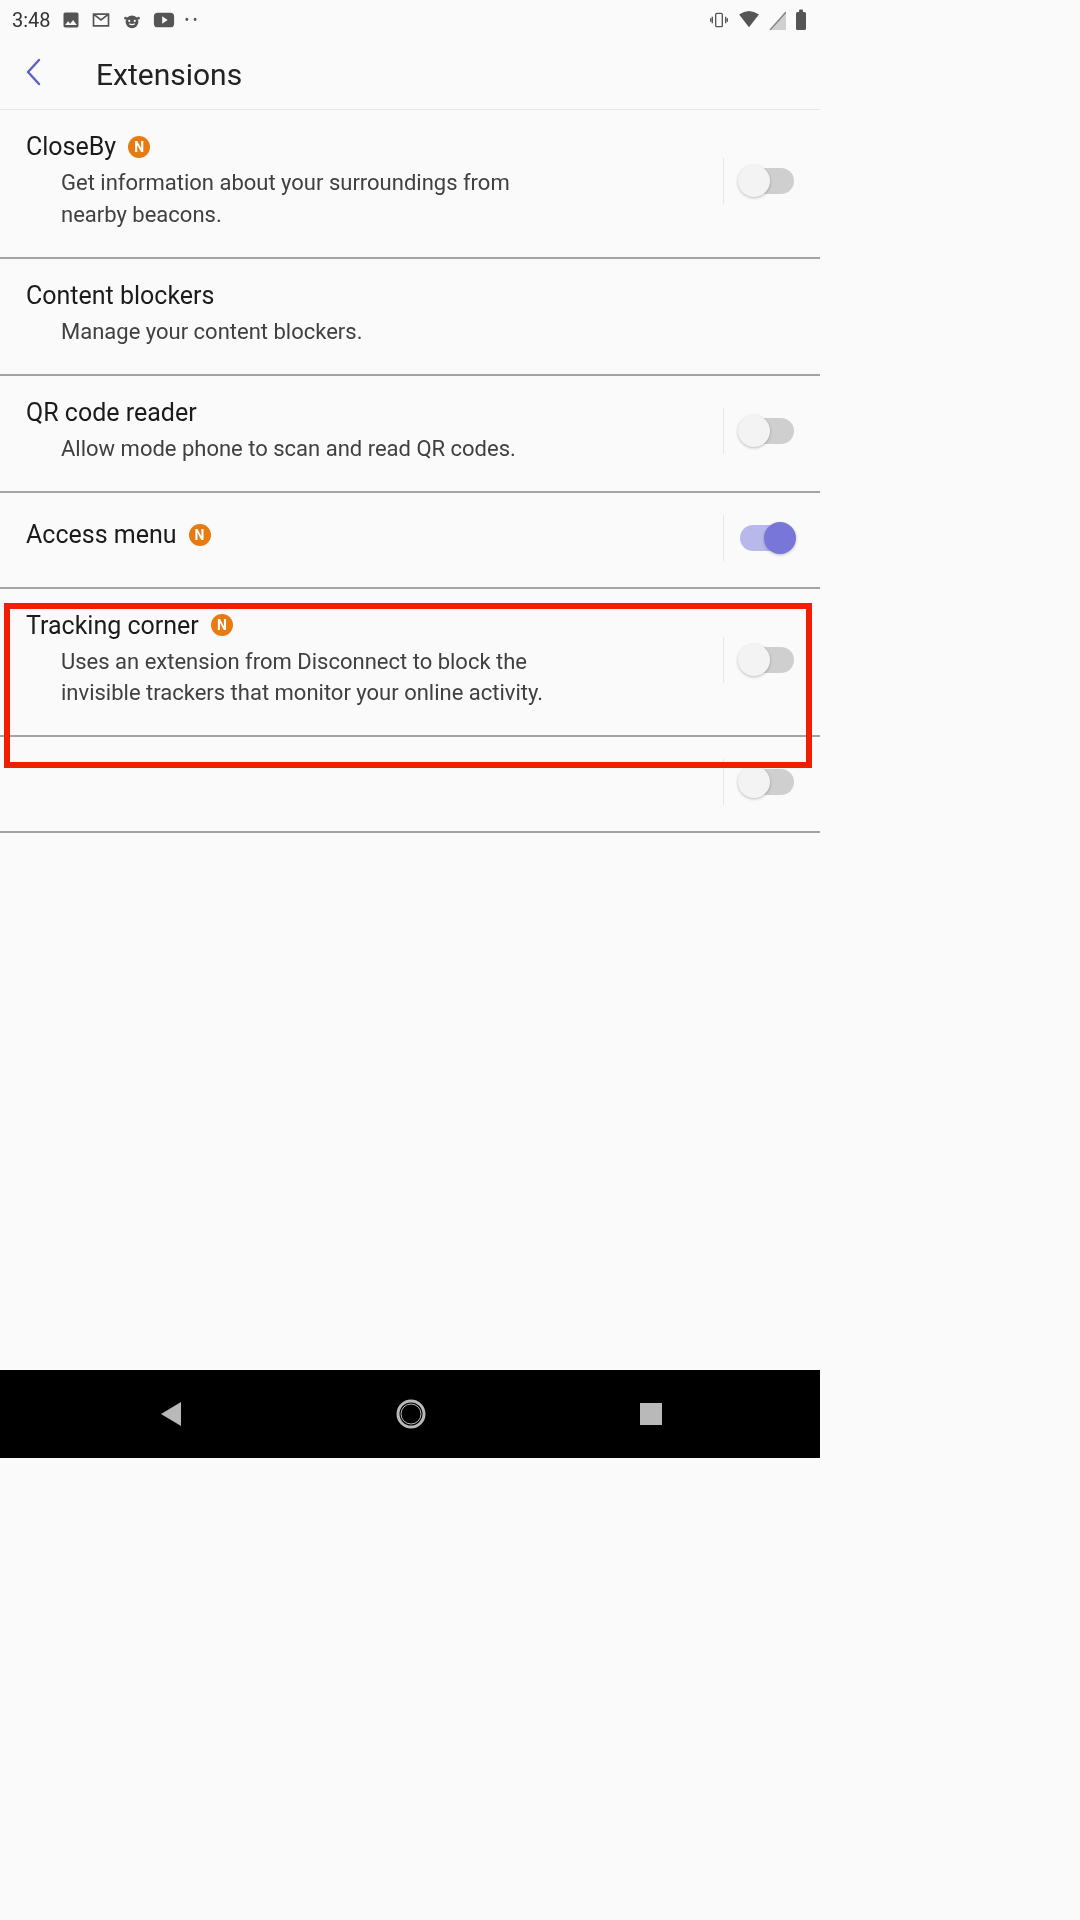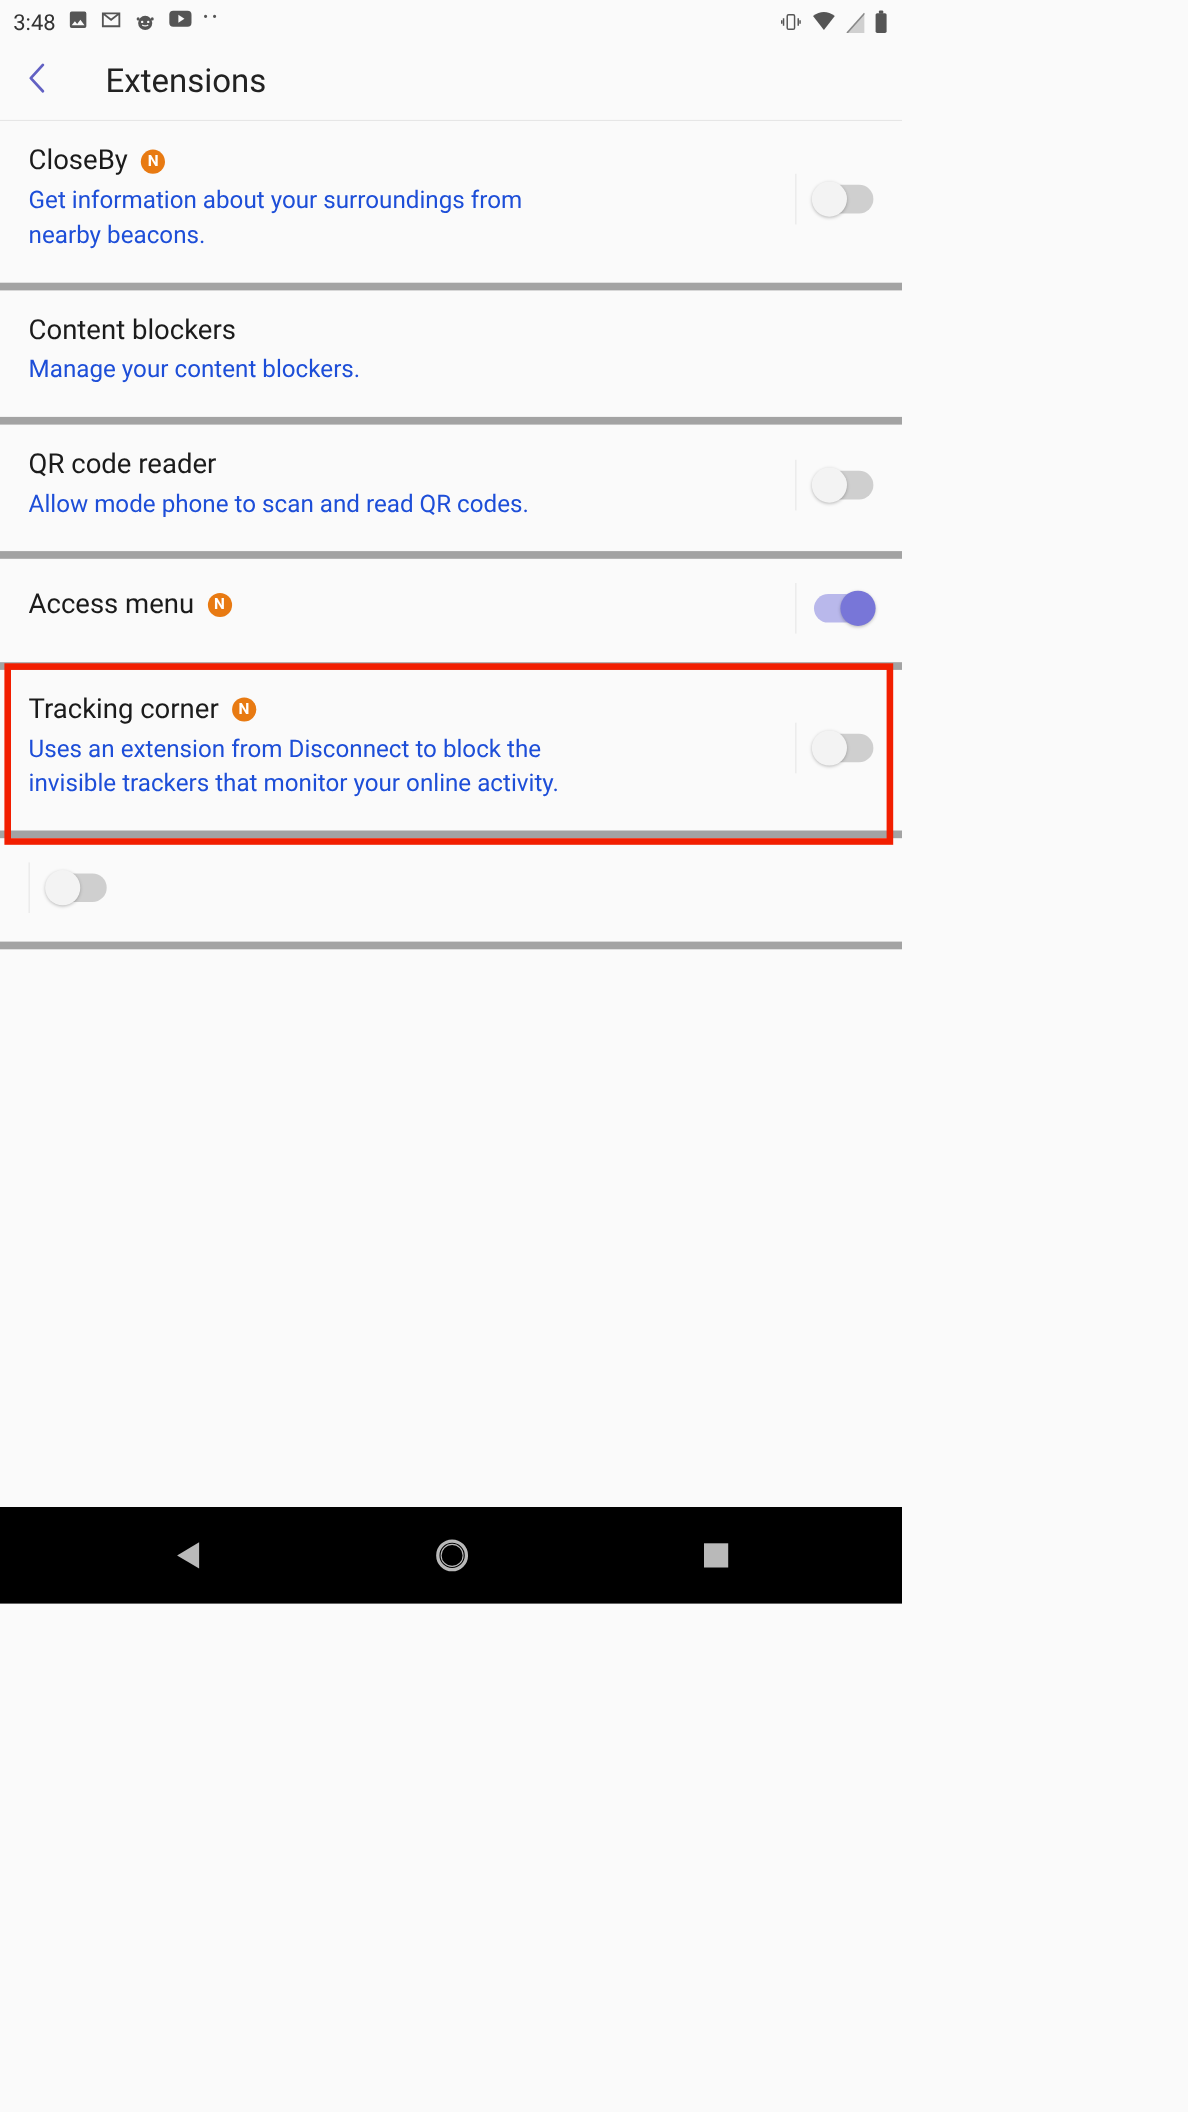--- a/index.html
+++ b/index.html
@@ -14,21 +14,21 @@
     .status-bar {
       height: 40px;
       display: flex;
       justify-content: space-between;
       align-items: center;
       padding: 0 12px;
       background: #fafafa;
     }
     .status-left {
       display: flex;
-      align-items: flex-start;
+      align-items: center;
       gap: 10px;
     }
     .status-time {
       font-size: 20px;
       color: #333;
       font-weight: 400;
     }
     .status-right {
       display: flex;
       align-items: center;
@@ -57,25 +57,26 @@
     .page-title {
       font-size: 30px;
       font-weight: 400;
       color: #222;
     }
     .list {
       background: #fafafa;
     }
     .ext-row {
       padding: 22px 26px 26px 26px;
-      border-bottom: 7px solid #a3a3a3;
+      border-bottom: 2px solid #a3a3a3;
       display: flex;
       align-items: center;
       gap: 14px;
       cursor: pointer;
+      justify-content: flex-end;
     }
     .ext-main {
       flex: 1;
       min-width: 0;
     }
     .ext-title-row {
       display: flex;
       align-items: center;
       gap: 12px;
       margin-bottom: 6px;
@@ -92,23 +93,24 @@
       background: #e87a12;
       color: #fff;
       font-size: 14px;
       font-weight: 700;
       display: flex;
       align-items: center;
       justify-content: center;
     }
     .ext-desc {
       font-size: 22px;
-      color: #1d4ed8;
+      color: #404040;
       line-height: 1.45;
       max-width: 520px;
+      margin-left: 35px;
     }
     .toggle-wrap {
       padding-left: 16px;
       border-left: 1px solid #e6e6e6;
       height: 46px;
       display: flex;
       align-items: center;
     }
     .toggle {
       width: 54px;

